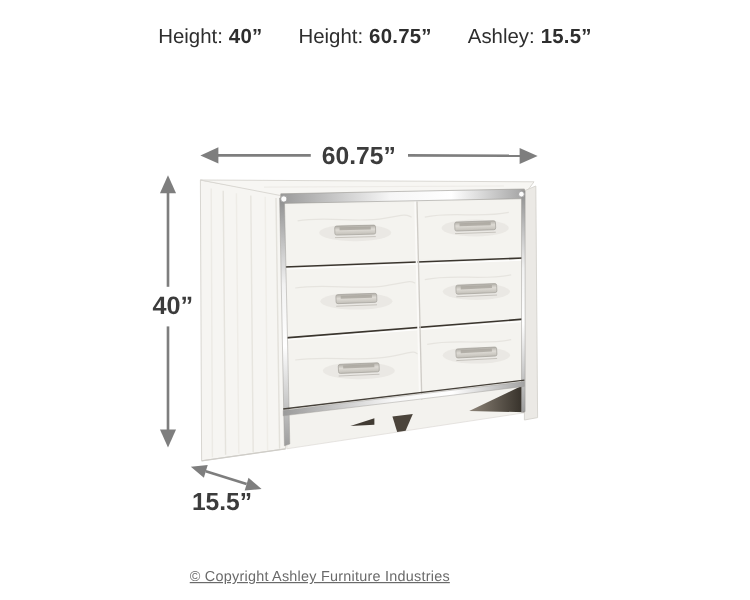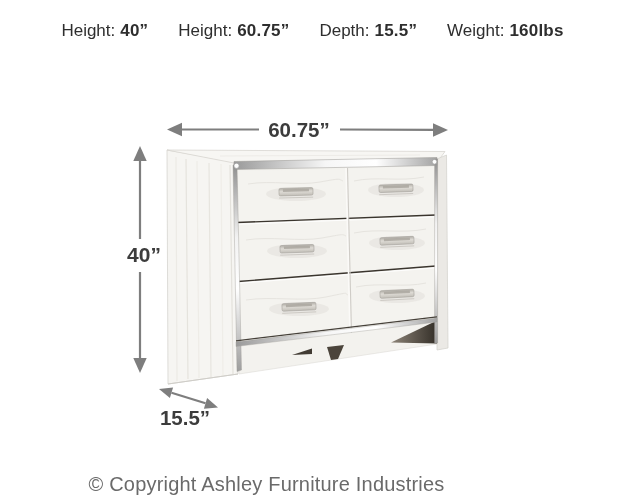--- a/index.html
+++ b/index.html
@@ -15,44 +15,40 @@
   .spec-pair{display:inline-flex;align-items:baseline;}
   .spec-label{font-weight:400;}
   .spec-value{font-weight:700;margin-left:5px;letter-spacing:.2px;}
   .diagram-svg{position:absolute;left:0;top:0;}
   .dim-text{
     font-family:"Liberation Sans","DejaVu Sans",sans-serif;
     font-weight:700;fill:#3c3c3c;
   }
   .copyright{
     position:absolute;top:473px;left:0;width:533px;text-align:center;
-    font-size:20px;color:#6a6a6a;letter-spacing:.2px;
+    font-size:12px;color:#6a6a6a;letter-spacing:.2px;text-decoration:underline;
   }
 </style>
 </head>
 <body>
 
 <div class="canvas">
 
   <div class="spec-bar">
     <span class="spec-pair">
       <span class="spec-label">Height:</span>
       <span class="spec-value">40”</span>
     </span>
     <span class="spec-pair">
       <span class="spec-label">Height:</span>
       <span class="spec-value">60.75”</span>
     </span>
     <span class="spec-pair">
-      <span class="spec-label">Depth:</span>
+      <span class="spec-label">Ashley:</span>
       <span class="spec-value">15.5”</span>
-    </span>
-    <span class="spec-pair">
-      <span class="spec-label">Weight:</span>
-      <span class="spec-value">160lbs</span>
     </span>
   </div>
 
   <svg class="diagram-svg" width="625" height="500" viewBox="0 0 625 500">
     <defs>
       <linearGradient id="chromeV" x1="0" y1="0" x2="0" y2="1">
         <stop offset="0" stop-color="#8f8f8f"></stop>
         <stop offset="0.35" stop-color="#f2f2f2"></stop>
         <stop offset="0.6" stop-color="#ffffff"></stop>
         <stop offset="1" stop-color="#9d9d9d"></stop>

